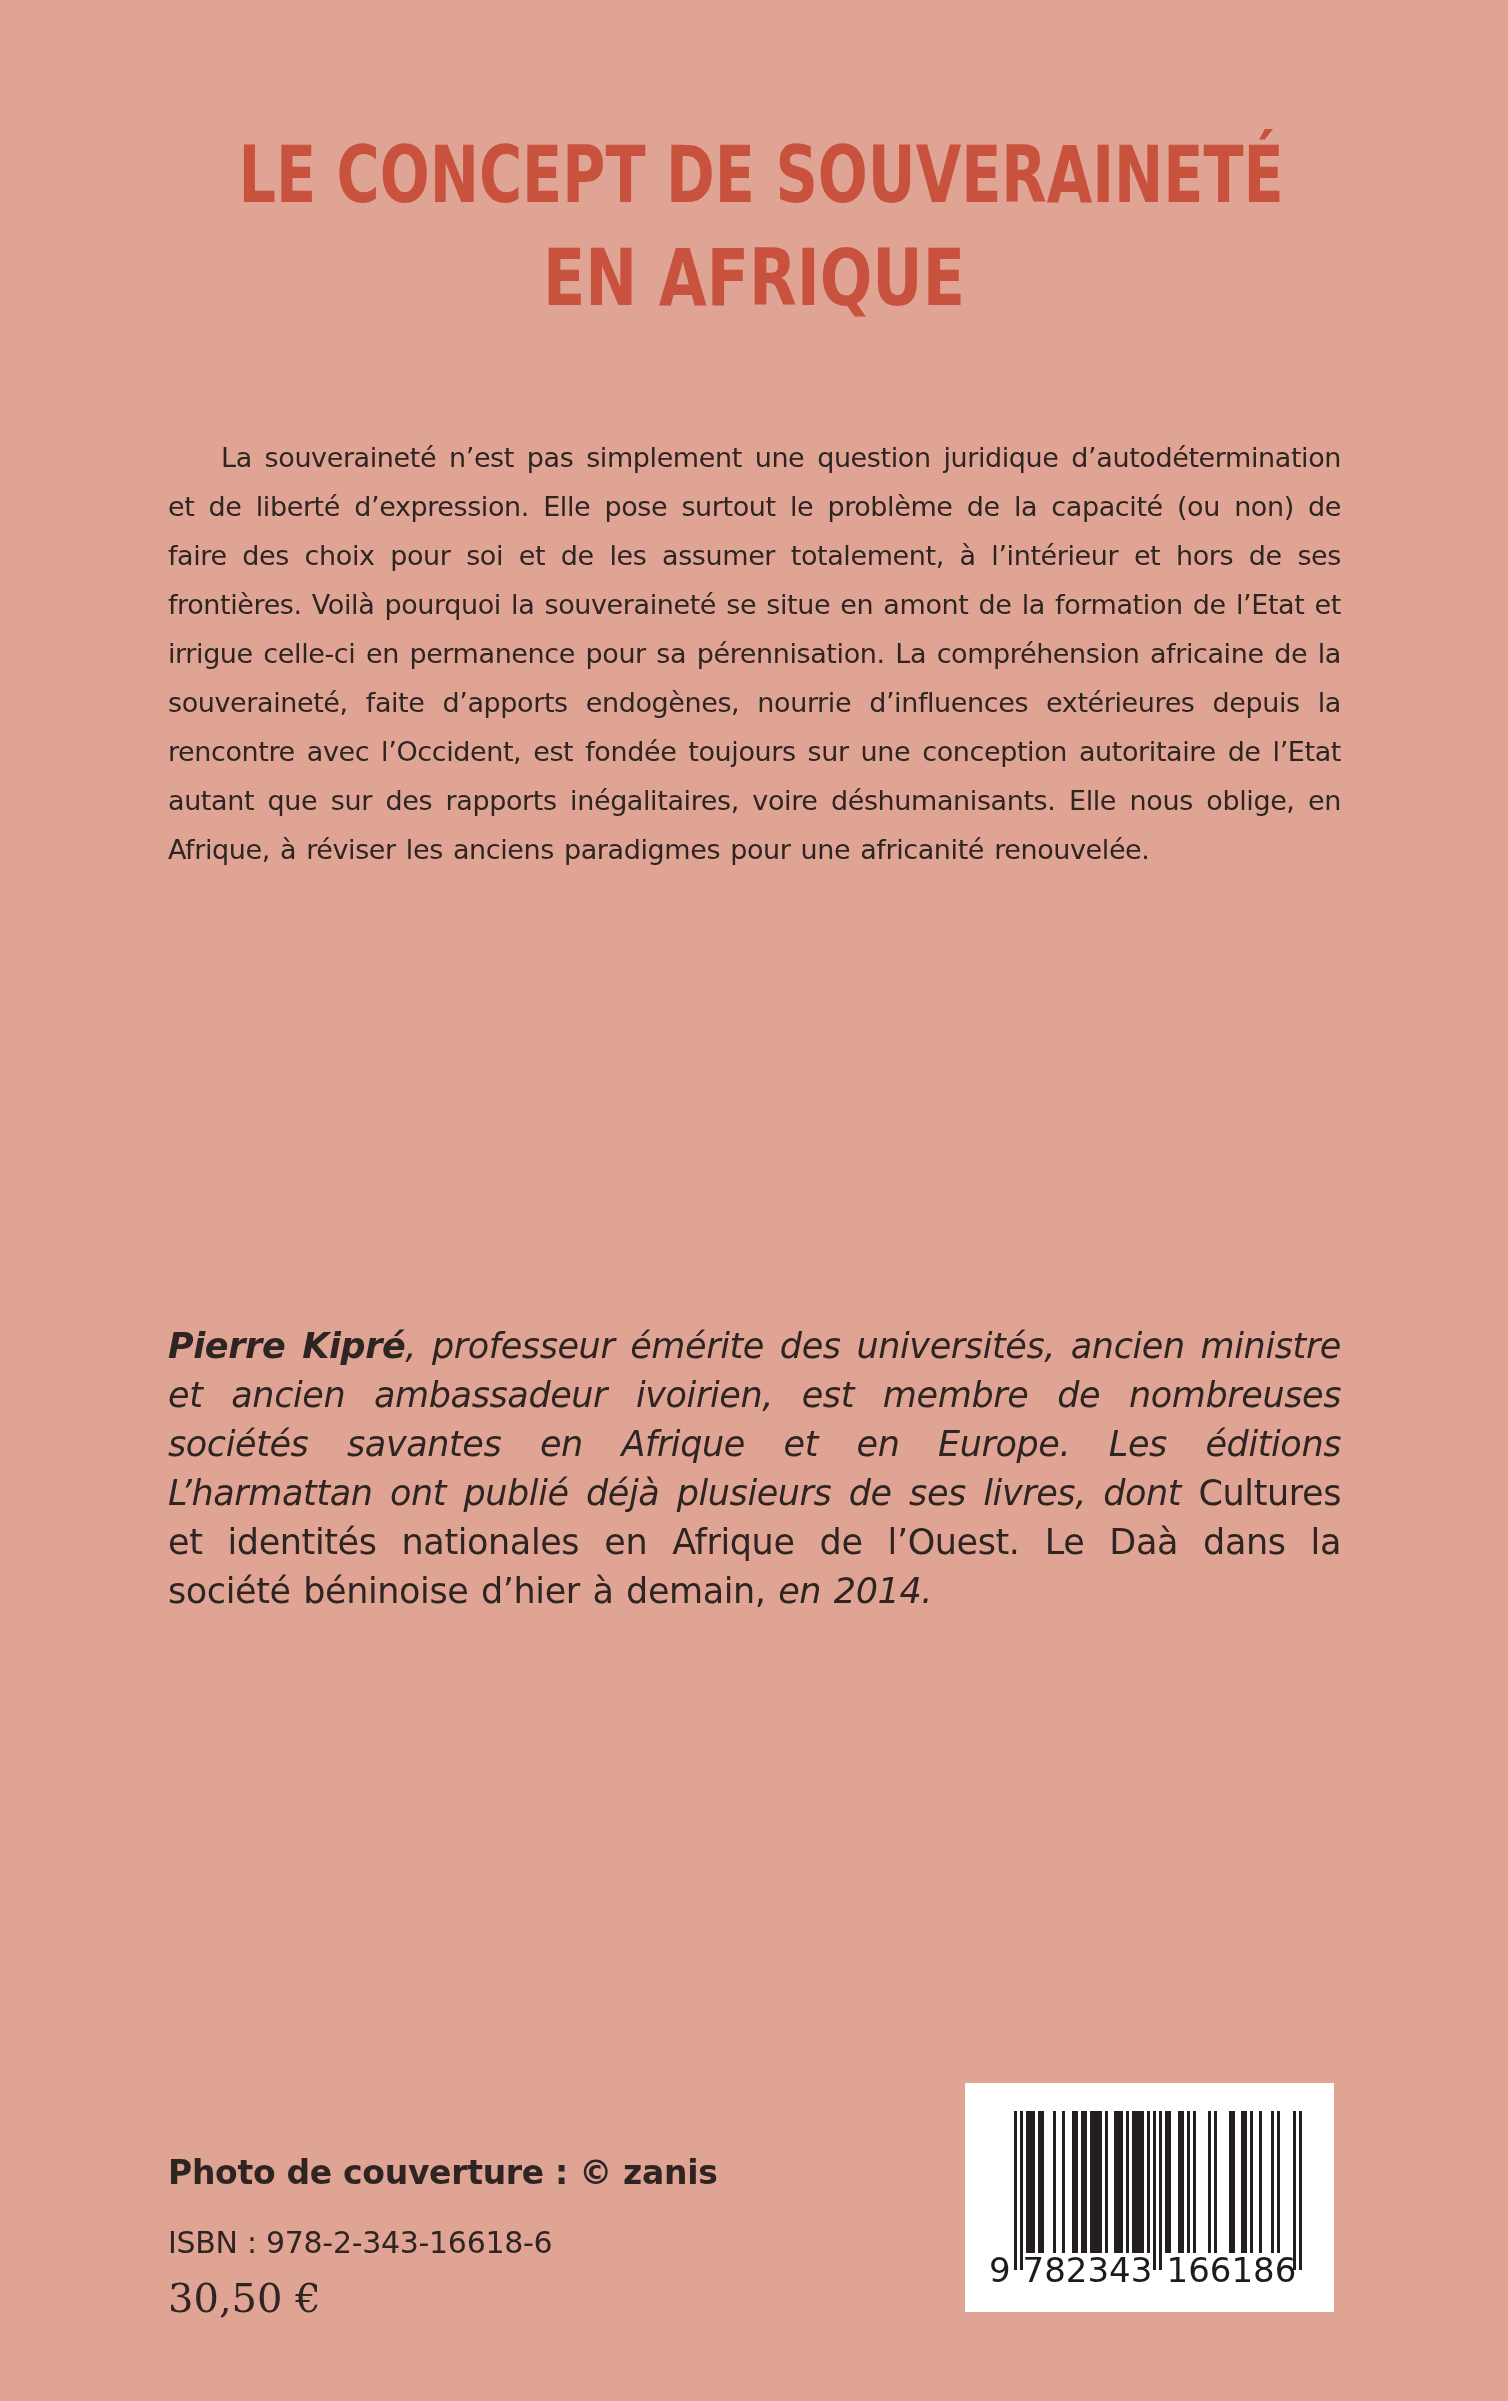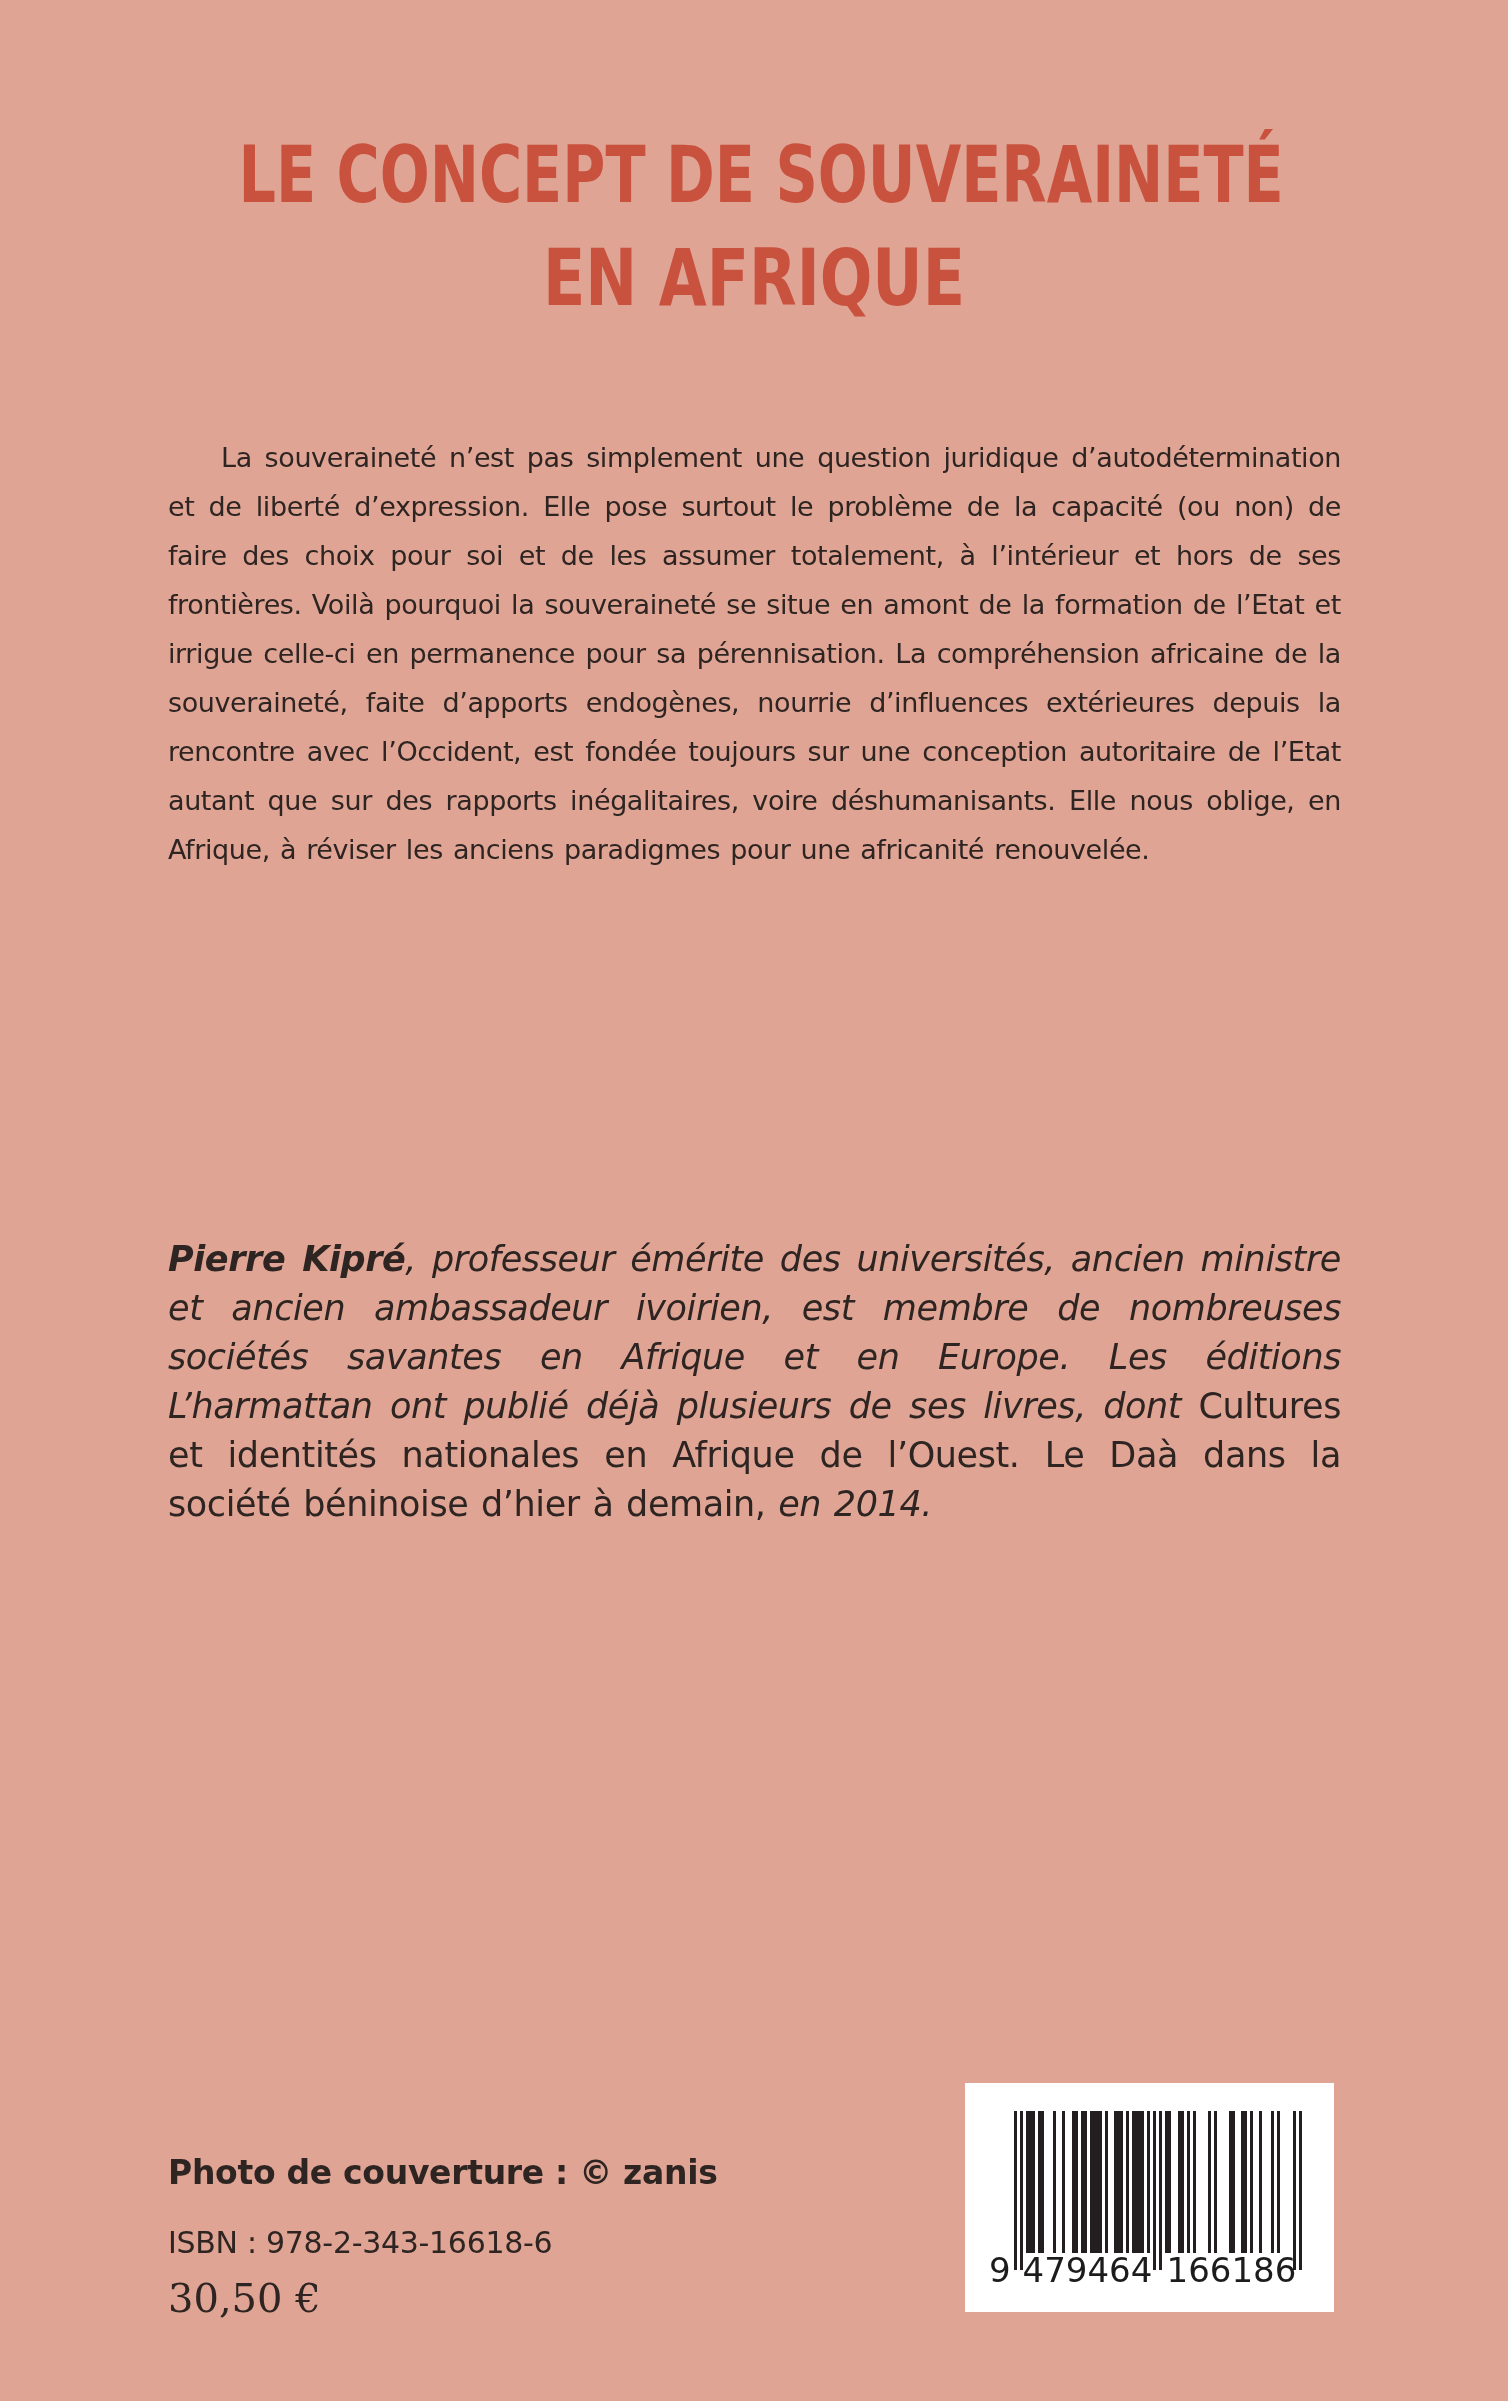--- a/index.html
+++ b/index.html
@@ -34,21 +34,21 @@
     margin:0;
     font-size:27px;line-height:49px;
     text-align:justify;
     text-indent:53px;
     letter-spacing:-0.4px;
     word-spacing:1.9px;
   }
 
   
   .bio{
-    position:absolute;left:168px;top:1235px;width:1173px;
+    position:absolute;left:168px;top:1322px;width:1173px;
     margin:0;
     font-size:35px;line-height:49px;
     text-align:justify;
     font-style:italic;
     letter-spacing:-0.4px;
     word-spacing:1.9px;
   }
   .seg-bold{font-weight:700;}
   .seg-roman{font-style:normal;}
 
@@ -121,18 +121,18 @@
         <div class="bar" style="left: 215px; width: 6px;"></div>
         <div class="bar" style="left: 227px; width: 6px;"></div>
         <div class="bar" style="left: 236px; width: 3px;"></div>
         <div class="bar" style="left: 245px; width: 3px;"></div>
         <div class="bar" style="left: 257px; width: 3px;"></div>
         <div class="bar" style="left: 263px; width: 3px;"></div>
         <div class="bar tall" style="left: 279px; width: 3px;"></div>
         <div class="bar tall" style="left: 285px; width: 3px;"></div>
       </div>
     <div class="bc-digit bc-prefix">9</div>
-    <div class="bc-digit bc-g1">479464</div>
+    <div class="bc-digit bc-g1">782343</div>
     <div class="bc-digit bc-g2">166186</div>
   </div>
 
 </div>
 
 
 </body></html>

